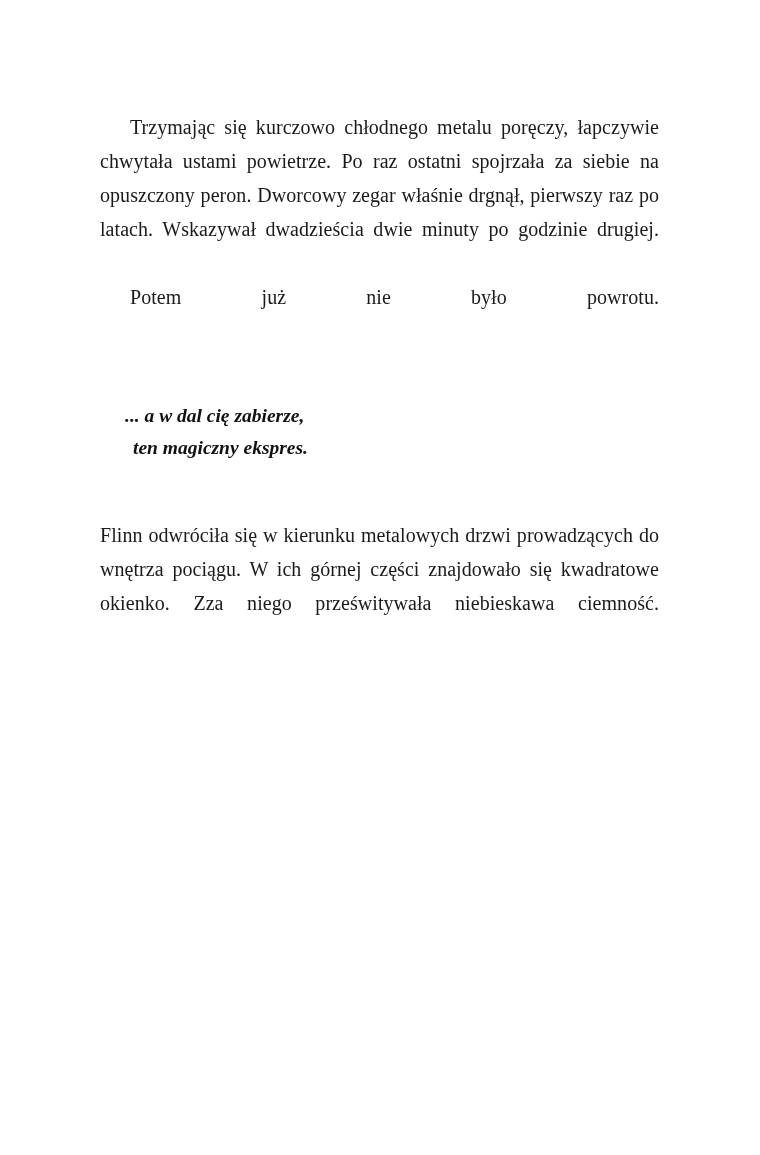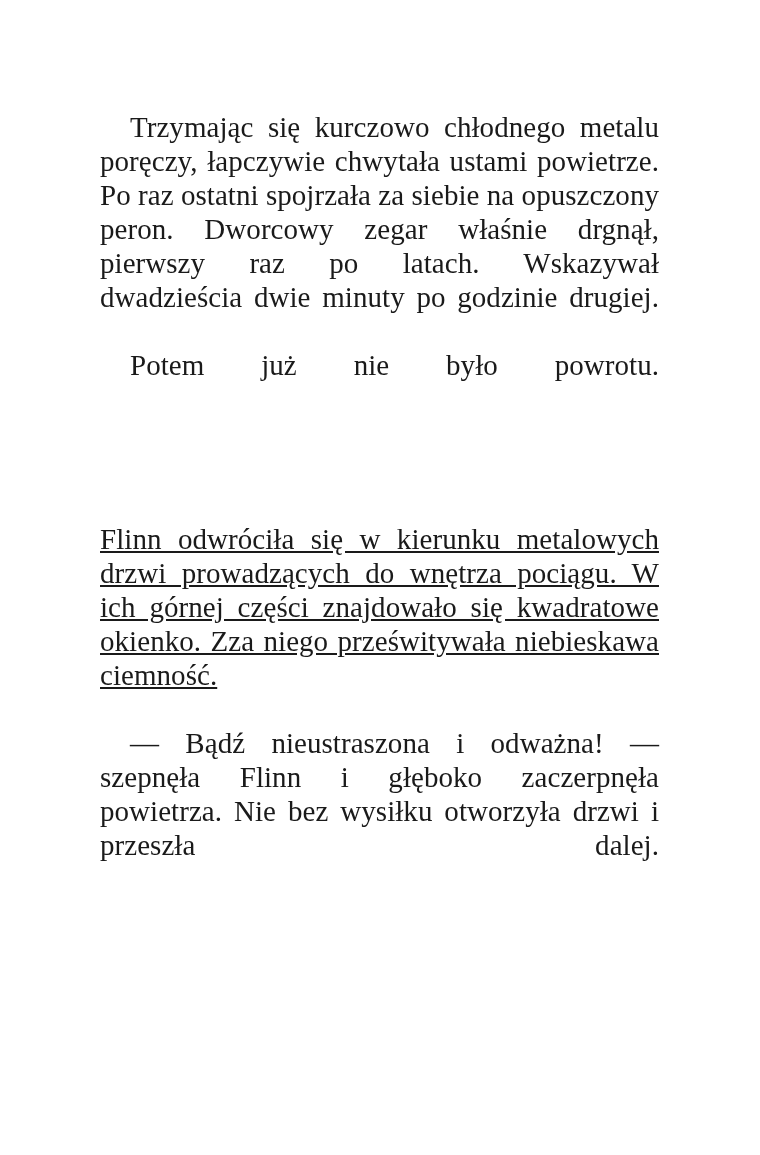--- a/index.html
+++ b/index.html
@@ -25,37 +25,36 @@
 
   .text-column {
     position: absolute;
     left: 100px;
     top: 110px;
     width: 559px;
   }
 
   p.body-para {
     margin: 0;
-    font-size: 29px;
+    font-size: 20px;
     line-height: 34px;
     text-align: justify;
     text-justify: inter-word;
     -webkit-hyphens: none;
     hyphens: none;
     color: #1a1a1a;
     letter-spacing: 0.05px;
   }
 
   p.body-para.indent {
     text-indent: 30px;
   }
 
   p.body-para.no-indent {
     text-indent: 0;
-    text-decoration: underline;
   }
 
   .verse-block {
     margin: 0;
     padding: 0;
   }
 
   .verse-spacer-top {
     height: 52px;
   }
@@ -96,22 +95,25 @@
 
   <div class="text-column">
 
     <p class="body-para indent">Trzymając się kurczowo chłodnego metalu poręczy, łapczywie chwytała ustami powietrze. Po raz ostatni spojrzała za siebie na opuszczony peron. Dworcowy zegar właśnie drgnął, pierwszy raz po latach. Wskazywał dwadzieścia dwie minuty po godzinie drugiej.</p>
 
 
     <p class="body-para indent">Potem już nie było powrotu.</p>
 
     <div class="verse-spacer-top"></div>
 
+    <div class="verse-block">
+      <div class="verse-line line-1">... a w dal cię zabierze,</div>
+      <div class="verse-line line-2">ten magiczny ekspres.</div>
+    </div>
 
     <div class="verse-spacer-bottom"></div>
 
     <p class="body-para no-indent">Flinn odwróciła się w kierunku metalowych drzwi prowadzących do wnętrza pociągu. W ich górnej części znajdowało się kwadratowe okienko. Zza niego prześwitywała niebieskawa ciemność.</p>
 
-    <p class="body-para indent">— Bądź nieustraszona i odważna! — szepnęła Flinn i głęboko zaczerpnęła powietrza. Nie bez wysiłku otworzyła drzwi i przeszła dalej.</p>
 
   </div>
 
 </div>
 
 </body></html>

